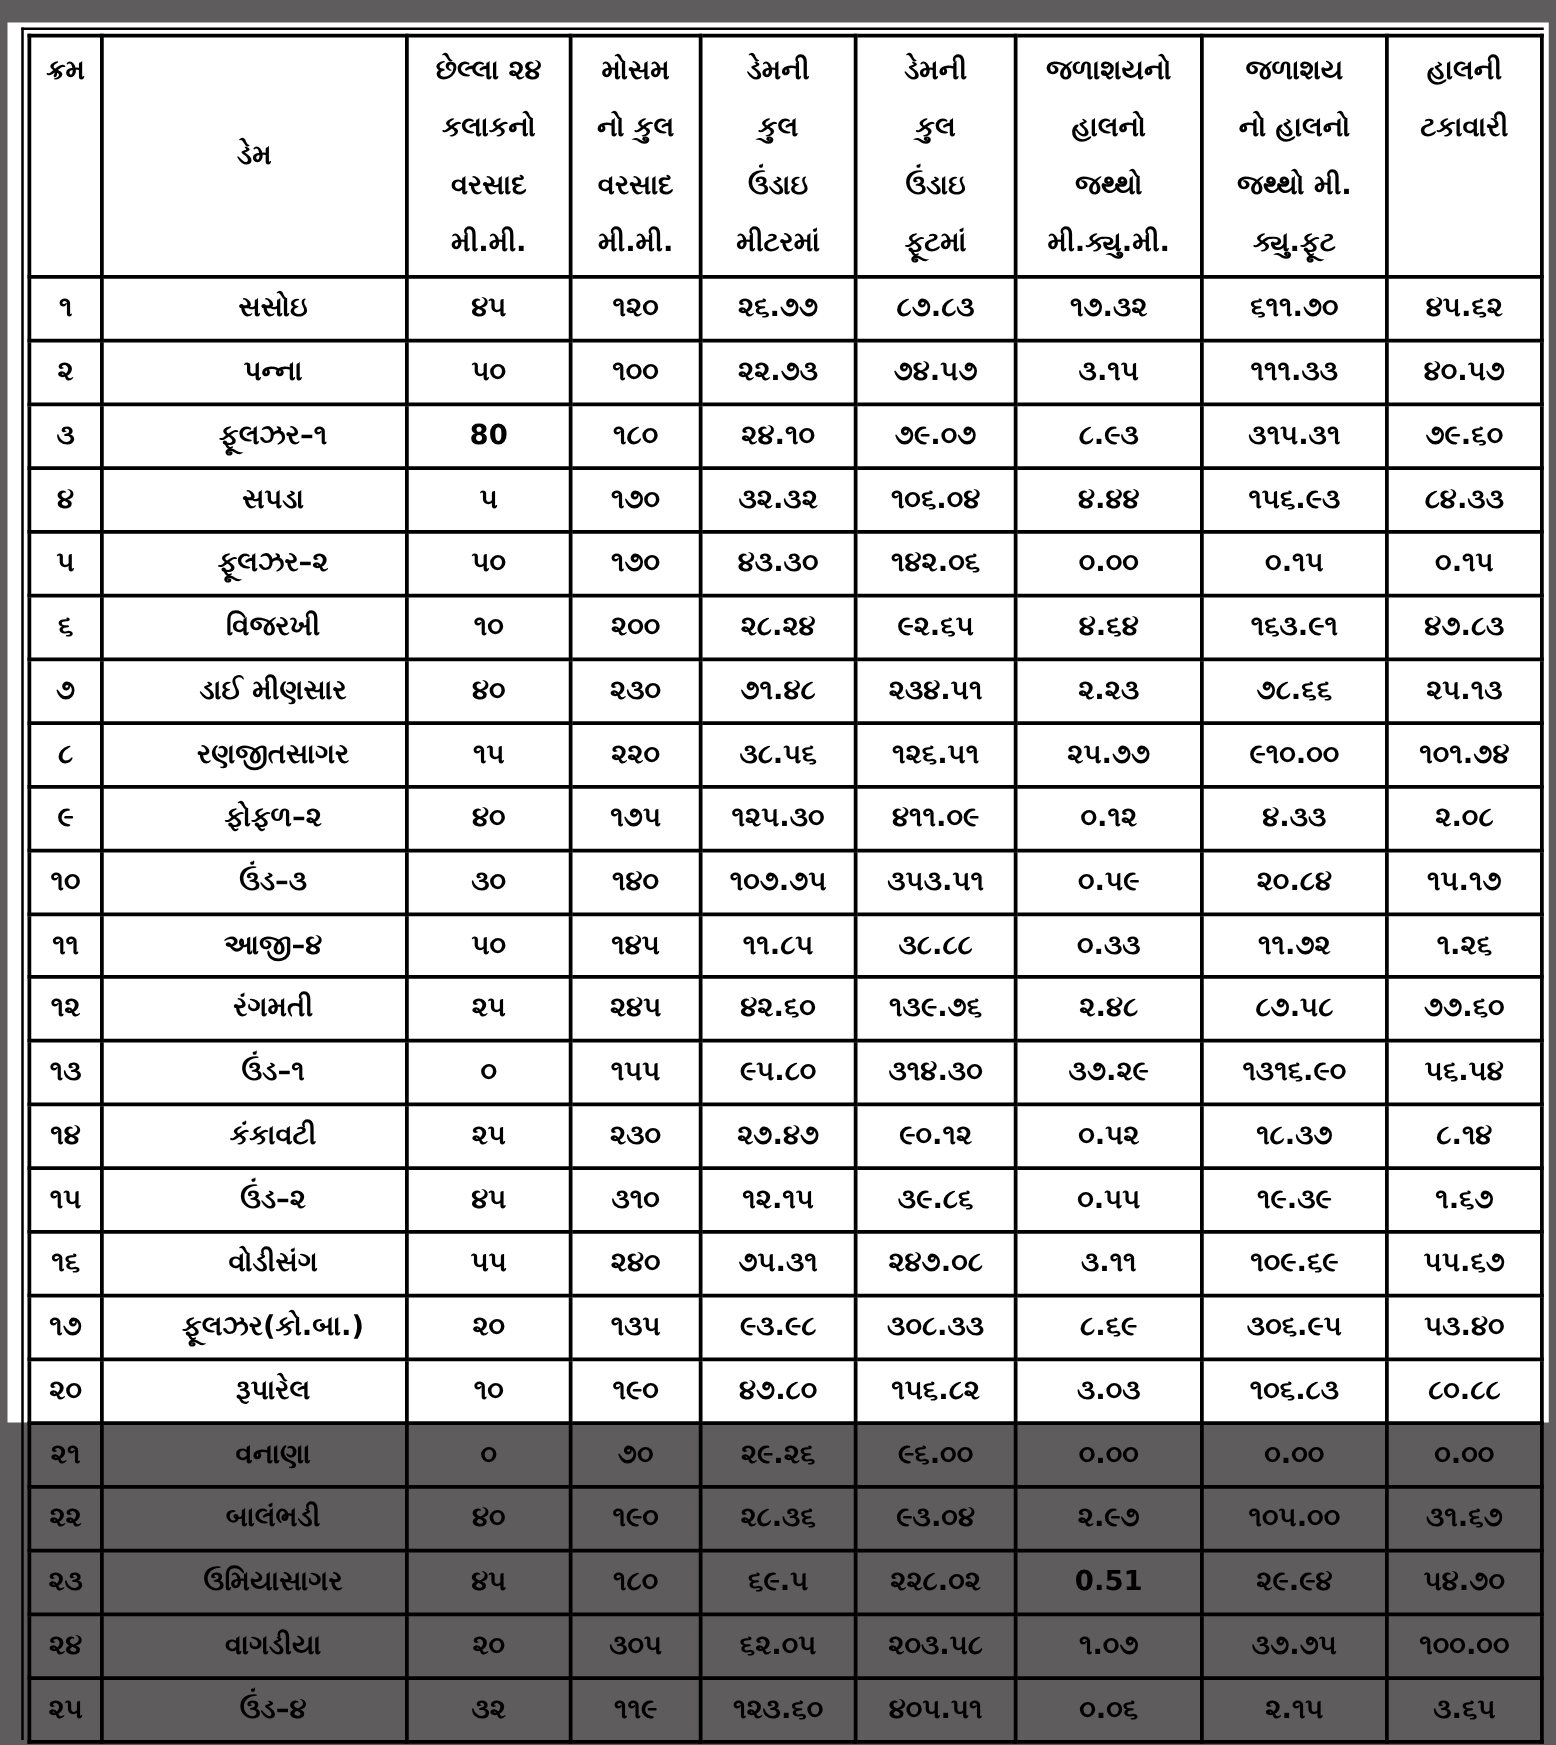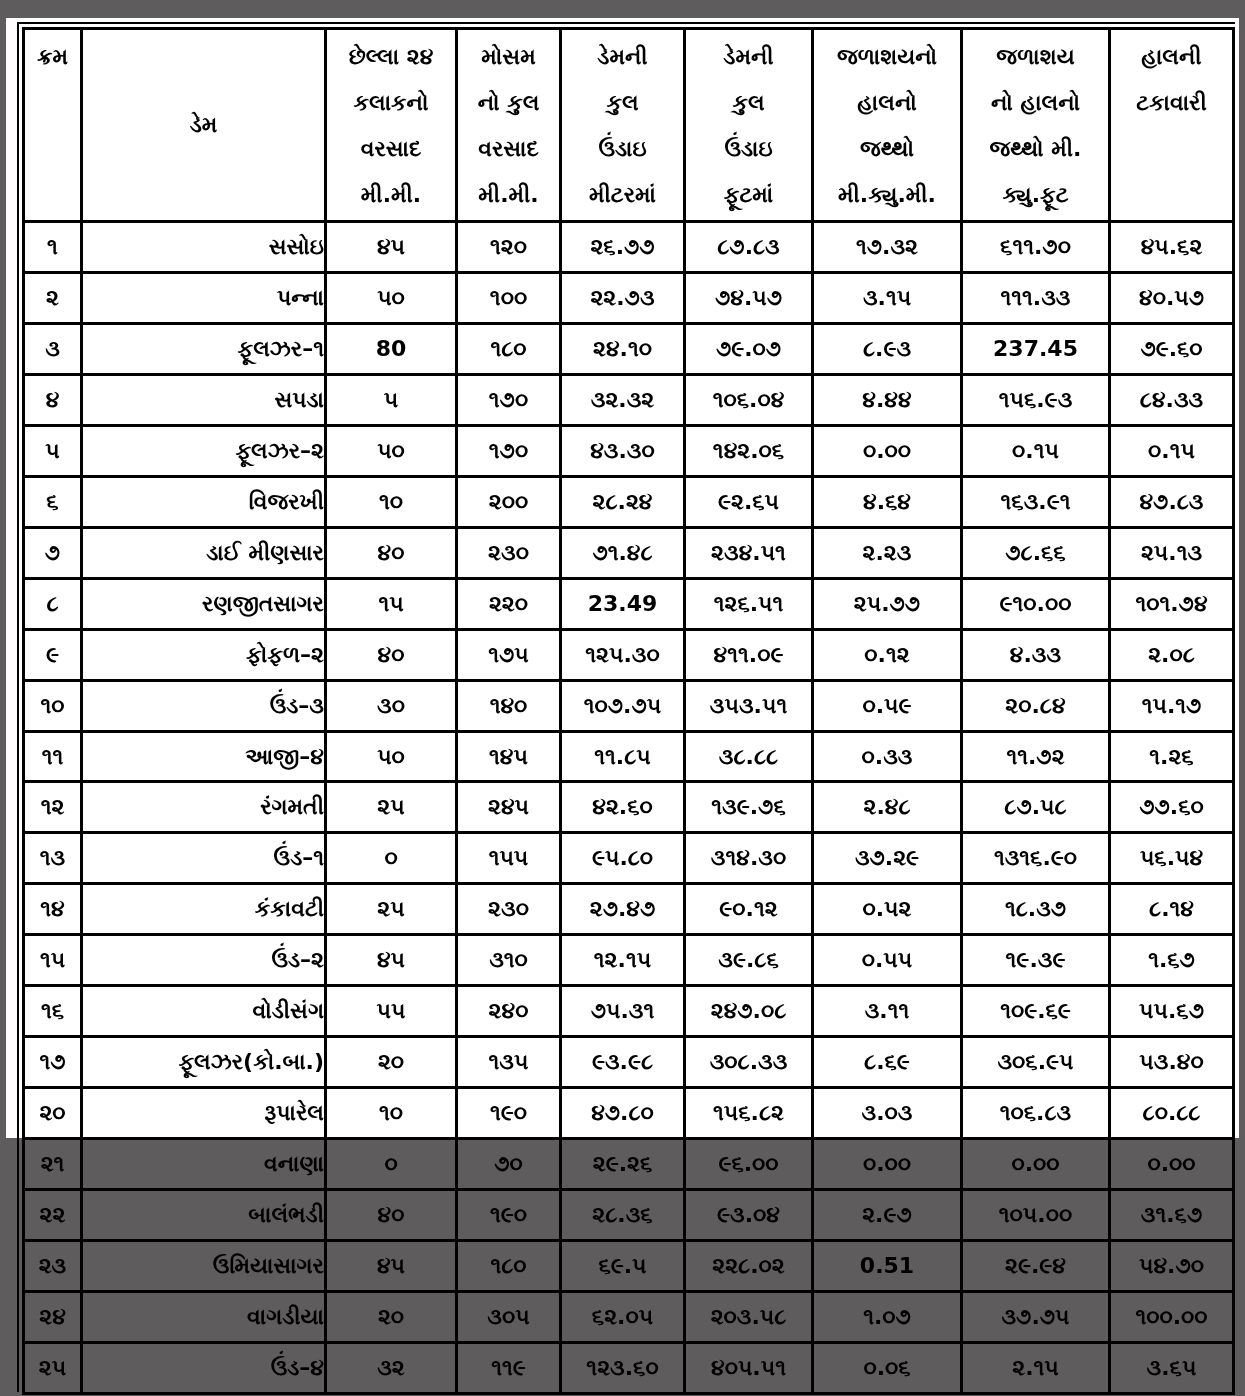--- a/index.html
+++ b/index.html
@@ -48,21 +48,21 @@
   th {
     vertical-align: top;
     font-size: 22px;
     line-height: 46px;
     padding-top: 4px;
     white-space: normal;
   }
   th.name-head { vertical-align: middle; padding-top: 0; }
   thead tr { height: 193px; }
   tbody tr { height: 46.9px; }
-  td.name { text-align: right; padding-left: 30px; }
+  td.name { text-align: center; padding-left: 30px; }
   col.c0 { width: 58px; }
   col.c1 { width: 244px; }
   col.c2 { width: 131px; }
   col.c3 { width: 104px; }
   col.c4 { width: 124px; }
   col.c5 { width: 128px; }
   col.c6 { width: 149px; }
   col.c7 { width: 148px; }
   col.c8 { width: 124px; }
   th span { display: block; }
@@ -158,21 +158,21 @@
           <td>૪૦.૫૭</td>
         </tr>
         <tr>
           <td>૩</td>
           <td class="name">ફૂલઝર–૧</td>
           <td>80</td>
           <td>૧૮૦</td>
           <td>૨૪.૧૦</td>
           <td>૭૯.૦૭</td>
           <td>૮.૯૩</td>
-          <td>237.45</td>
+          <td>૩૧૫.૩૧</td>
           <td>૭૯.૬૦</td>
         </tr>
         <tr>
           <td>૪</td>
           <td class="name">સપડા</td>
           <td>૫</td>
           <td>૧૭૦</td>
           <td>૩૨.૩૨</td>
           <td>૧૦૬.૦૪</td>
           <td>૪.૪૪</td>
@@ -210,21 +210,21 @@
           <td>૨૩૪.૫૧</td>
           <td>૨.૨૩</td>
           <td>૭૮.૬૬</td>
           <td>૨૫.૧૩</td>
         </tr>
         <tr>
           <td>૮</td>
           <td class="name">રણજીતસાગર</td>
           <td>૧૫</td>
           <td>૨૨૦</td>
-          <td>23.49</td>
+          <td>૩૮.૫૬</td>
           <td>૧૨૬.૫૧</td>
           <td>૨૫.૭૭</td>
           <td>૯૧૦.૦૦</td>
           <td>૧૦૧.૭૪</td>
         </tr>
         <tr>
           <td>૯</td>
           <td class="name">ફોફળ–૨</td>
           <td>૪૦</td>
           <td>૧૭૫</td>

